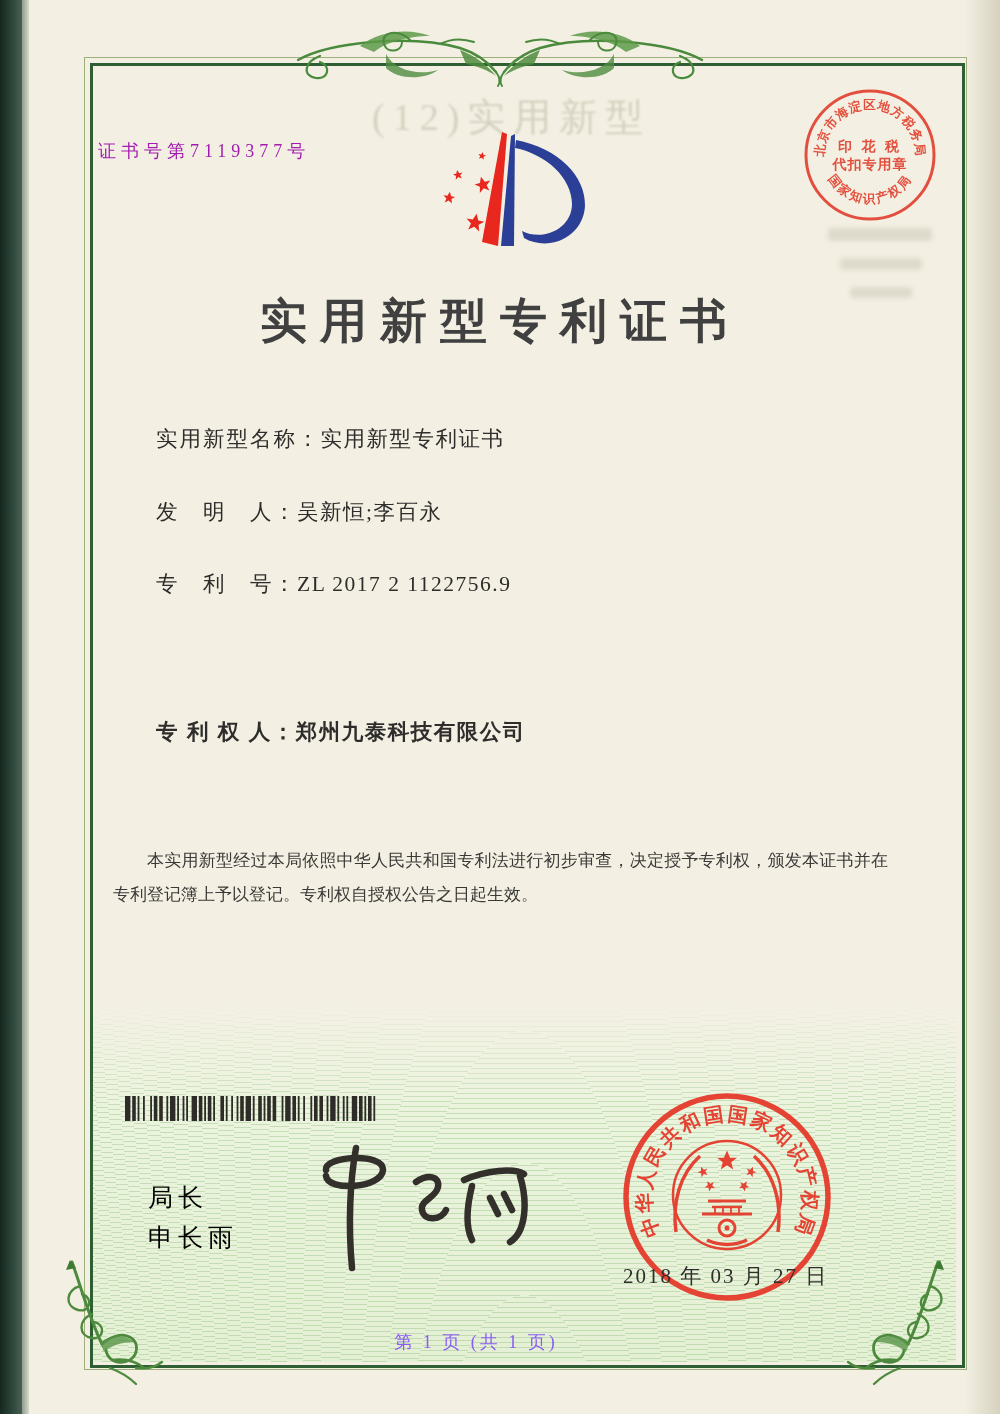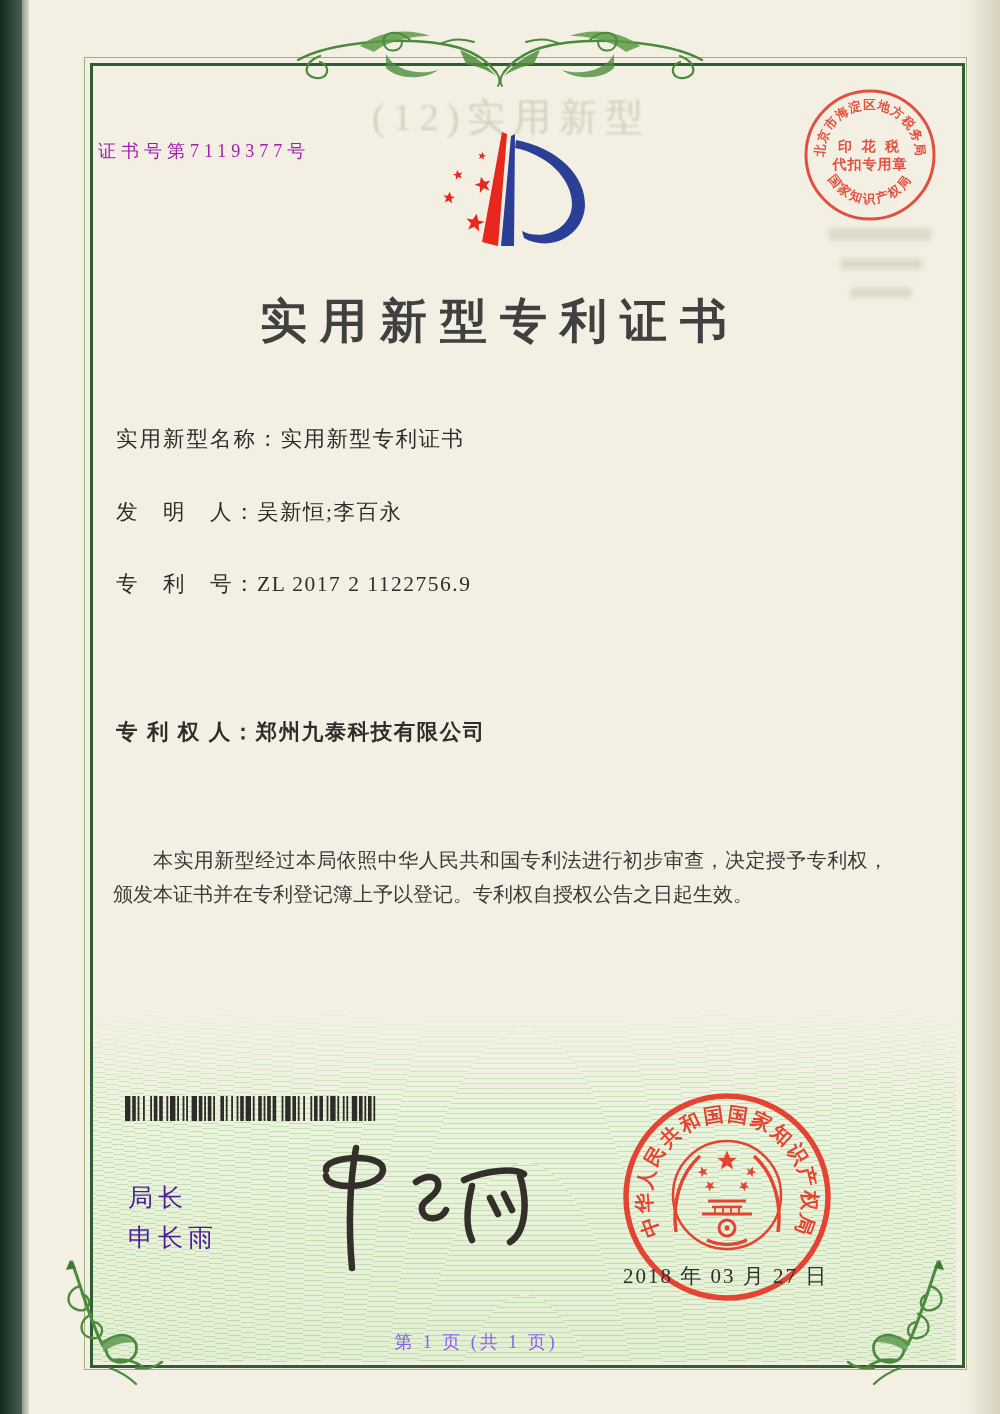--- a/index.html
+++ b/index.html
@@ -26,27 +26,27 @@
   .ghost{position:absolute;z-index:1;color:#b7b19c;opacity:.5;filter:blur(1.2px);
          font-size:38px;letter-spacing:8px;}
   .ghost-bar{position:absolute;z-index:1;background:#d9d5c5;filter:blur(2.5px);border-radius:3px;opacity:.8;}
   .content{position:absolute;inset:0;z-index:4;}
   .cert-no{position:absolute;left:98px;top:139px;font-size:18px;letter-spacing:5px;color:#a21caf;}
   .logo{position:absolute;left:430px;top:128px;z-index:3;}
   .tax-stamp{position:absolute;left:795px;top:80px;z-index:5;opacity:.92;mix-blend-mode:multiply;}
   .title{position:absolute;left:0;top:290px;width:100%;text-align:center;
          font-size:47px;font-weight:600;letter-spacing:13px;color:#404040;}
   .field{position:absolute;left:116px;font-size:21.5px;letter-spacing:1.5px;white-space:nowrap;}
-  .field .lab{letter-spacing:2px;}
-  .paras{position:absolute;left:113px;top:844px;width:775px;font-size:20px;
+  .field .lab{letter-spacing:2px;margin-left:40px;}
+  .paras{position:absolute;left:113px;top:844px;width:775px;font-size:17px;
          line-height:33.5px;text-align:justify;color:#3a3937;}
   .paras p{margin:0;text-indent:2em;}
   .barcode{position:absolute;left:125px;top:1096px;z-index:4;}
-  .signer{position:absolute;left:128px;z-index:4;font-family:"Liberation Sans","DejaVu Sans",sans-serif;
-          font-size:25px;letter-spacing:5px;color:#4c1d95;}
+  .signer{position:absolute;left:148px;z-index:4;font-family:"Liberation Sans","DejaVu Sans",sans-serif;
+          font-size:25px;letter-spacing:5px;color:#000000;}
   .signature{position:absolute;left:288px;top:1140px;z-index:4;}
   .seal{position:absolute;left:612px;top:1082px;z-index:5;opacity:.95;mix-blend-mode:multiply;}
   .seal-date{position:absolute;left:618px;top:1262px;width:215px;text-align:center;z-index:5;
              font-size:21px;letter-spacing:2px;color:#2f2e2c;}
   .footer{position:absolute;left:376px;top:1330px;width:200px;text-align:center;
           font-size:18px;letter-spacing:3px;color:#8b5cf6;}
   .ornament{position:absolute;z-index:3;}
   svg text{font-family:"Liberation Serif","DejaVu Serif",serif;}
 </style>
 </head>

